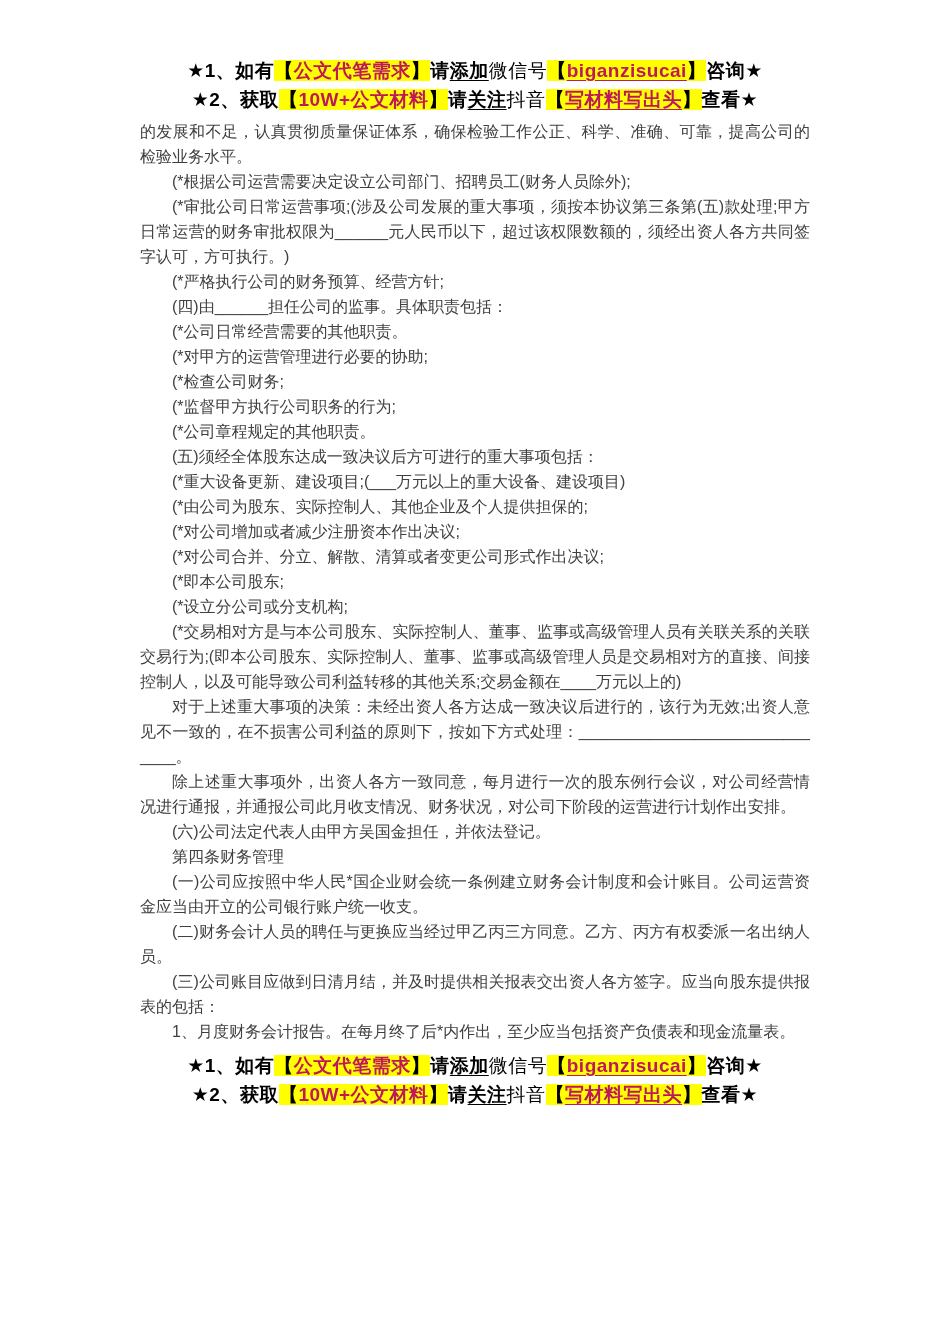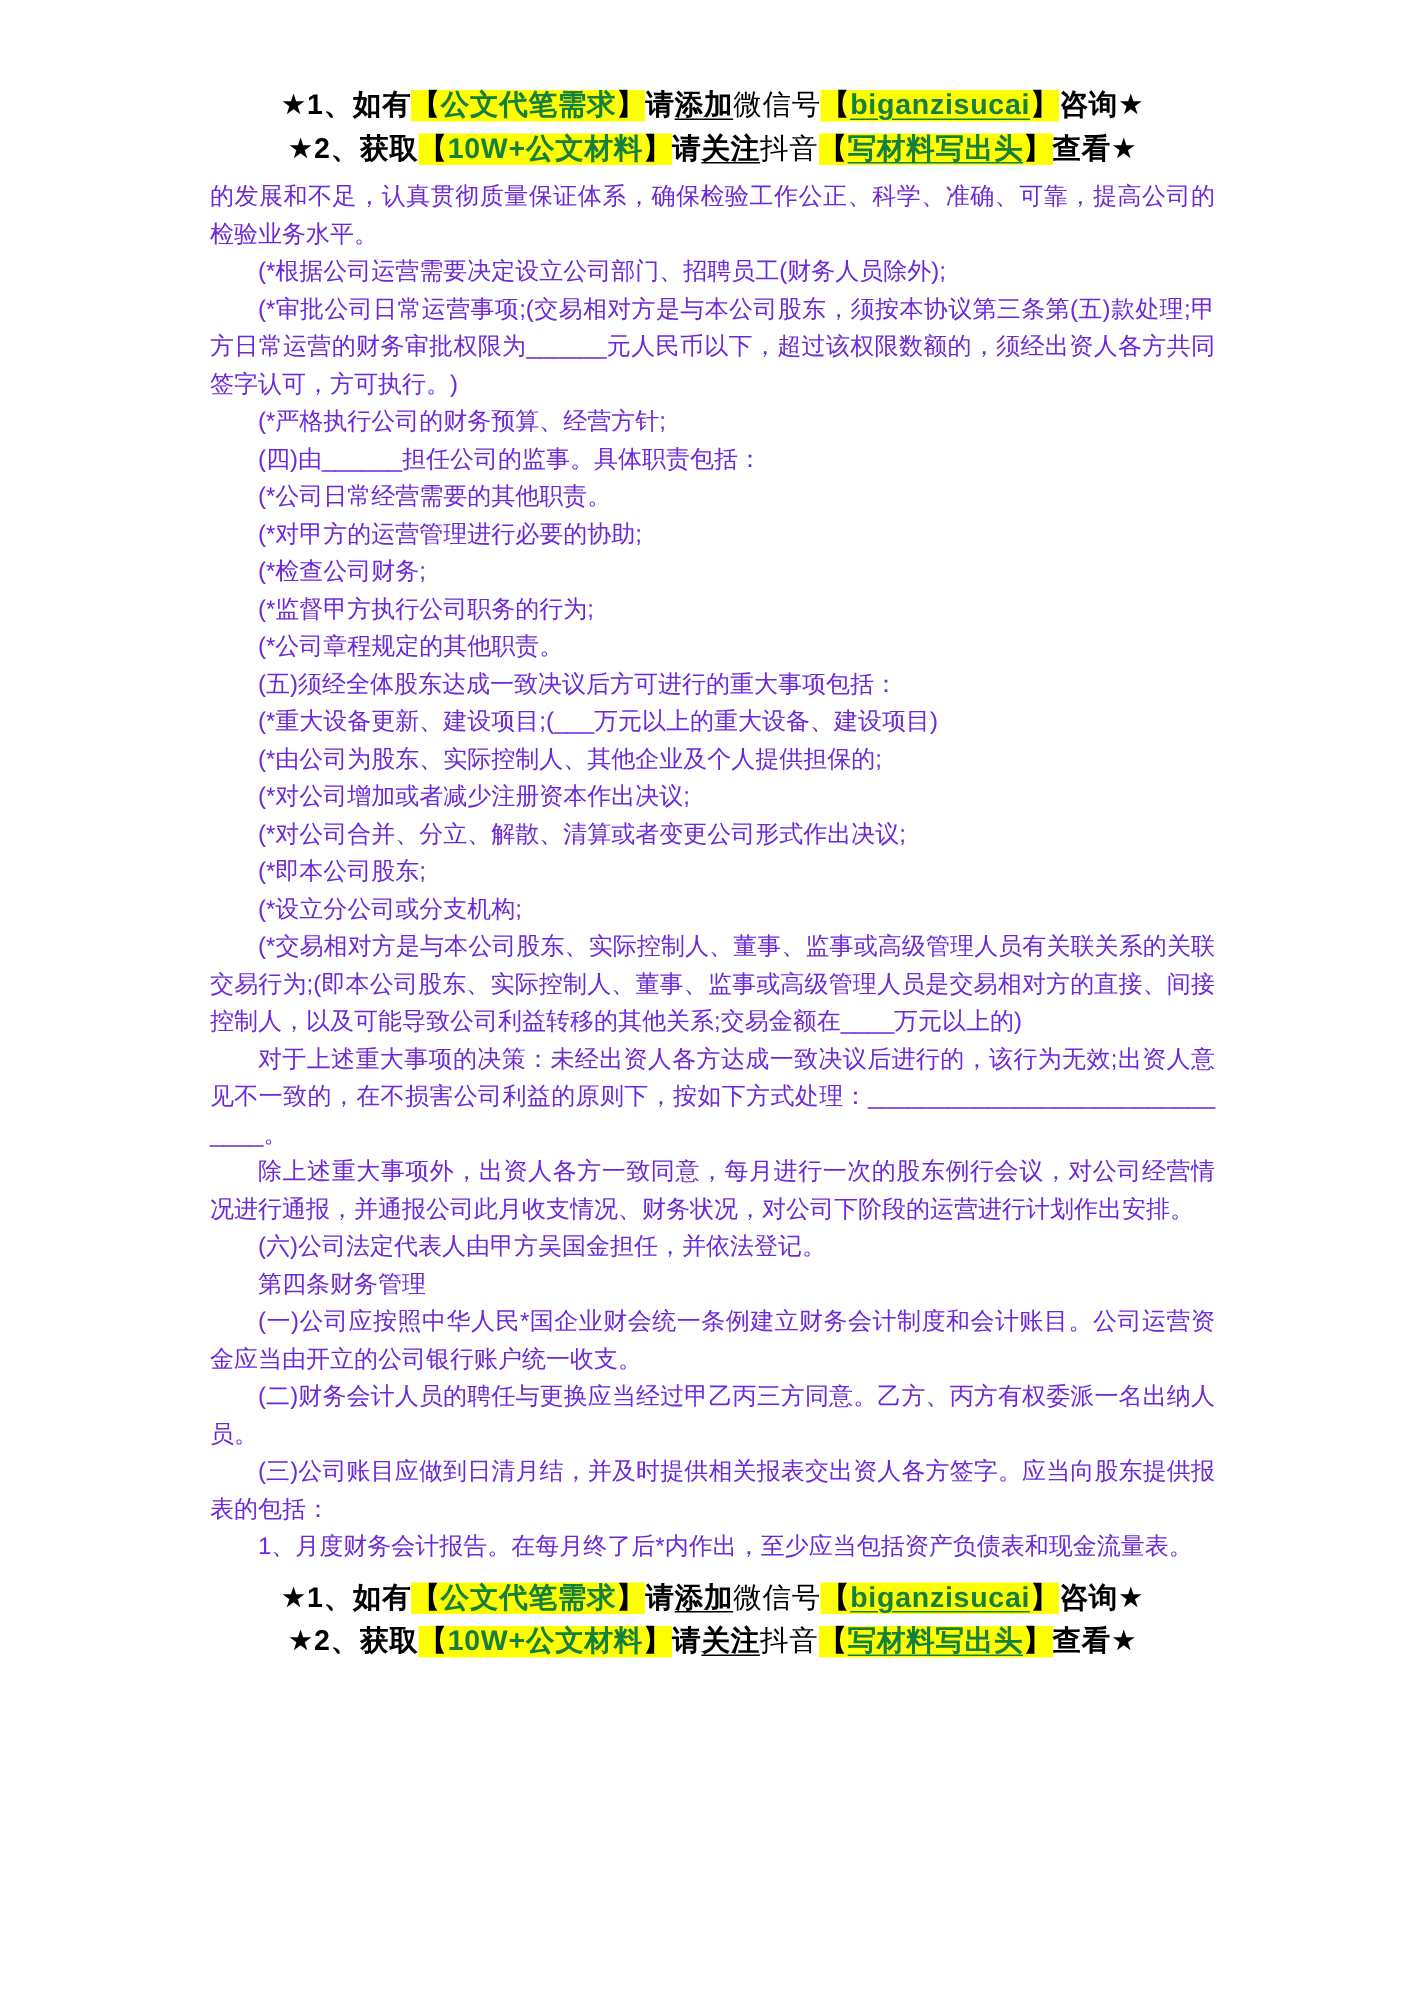--- a/index.html
+++ b/index.html
@@ -21,28 +21,28 @@
   .promo-line {
     text-align: center;
     font-size: 19px;
     line-height: 29px;
     color: #000000;
     white-space: nowrap;
     letter-spacing: 0.5px;
   }
   .pp       { font-weight: normal; }
   .pp.b     { font-weight: bold; }
-  .pp.red   { color: #15803d; }
+  .pp.red   { color: #be185d; }
   .pp.hl    { background: #ffff00; }
   .pp.u     { text-decoration: underline; text-underline-offset: 3px; }
   .doc-body {
     margin-top: 5px;
     font-size: 16px;
     line-height: 25px;
-    color: #6d28d9;
+    color: #404040;
     text-align: justify;
   }
   .para {
     margin: 0;
     text-indent: 32px;
     word-break: break-all;
   }
   .para.noindent { text-indent: 0; }
   .para.gap      { margin-top: 50px; }
   .promo-footer  { margin-top: 7px; }
@@ -53,21 +53,21 @@
 <div class="page">
 
   <div class="promo-header">
     <div class="promo-line"><span class="pp b">★1、如有</span><span class="pp b hl">【</span><span class="pp b red hl">公文代笔需求</span><span class="pp b hl">】</span><span class="pp b">请</span><span class="pp b u">添加</span><span class="pp">微信号</span><span class="pp b hl">【</span><span class="pp b red hl u">biganzisucai</span><span class="pp b hl">】</span><span class="pp b">咨询★</span></div>
     <div class="promo-line"><span class="pp b">★2、获取</span><span class="pp b hl">【</span><span class="pp b red hl">10W+公文材料</span><span class="pp b hl">】</span><span class="pp b">请</span><span class="pp b u">关注</span><span class="pp">抖音</span><span class="pp b hl">【</span><span class="pp b red hl u">写材料写出头</span><span class="pp b hl">】</span><span class="pp b">查看★</span></div>
   </div>
 
   <div class="doc-body">
       <p class="para noindent">的发展和不足，认真贯彻质量保证体系，确保检验工作公正、科学、准确、可靠，提高公司的检验业务水平。</p>
       <p class="para">(*根据公司运营需要决定设立公司部门、招聘员工(财务人员除外);</p>
-      <p class="para">(*审批公司日常运营事项;(交易相对方是与本公司股东，须按本协议第三条第(五)款处理;甲方日常运营的财务审批权限为______元人民币以下，超过该权限数额的，须经出资人各方共同签字认可，方可执行。)</p>
+      <p class="para">(*审批公司日常运营事项;(涉及公司发展的重大事项，须按本协议第三条第(五)款处理;甲方日常运营的财务审批权限为______元人民币以下，超过该权限数额的，须经出资人各方共同签字认可，方可执行。)</p>
       <p class="para">(*严格执行公司的财务预算、经营方针;</p>
       <p class="para">(四)由______担任公司的监事。具体职责包括：</p>
       <p class="para">(*公司日常经营需要的其他职责。</p>
       <p class="para">(*对甲方的运营管理进行必要的协助;</p>
       <p class="para">(*检查公司财务;</p>
       <p class="para">(*监督甲方执行公司职务的行为;</p>
       <p class="para">(*公司章程规定的其他职责。</p>
       <p class="para">(五)须经全体股东达成一致决议后方可进行的重大事项包括：</p>
       <p class="para">(*重大设备更新、建设项目;(___万元以上的重大设备、建设项目)</p>
       <p class="para">(*由公司为股东、实际控制人、其他企业及个人提供担保的;</p>

